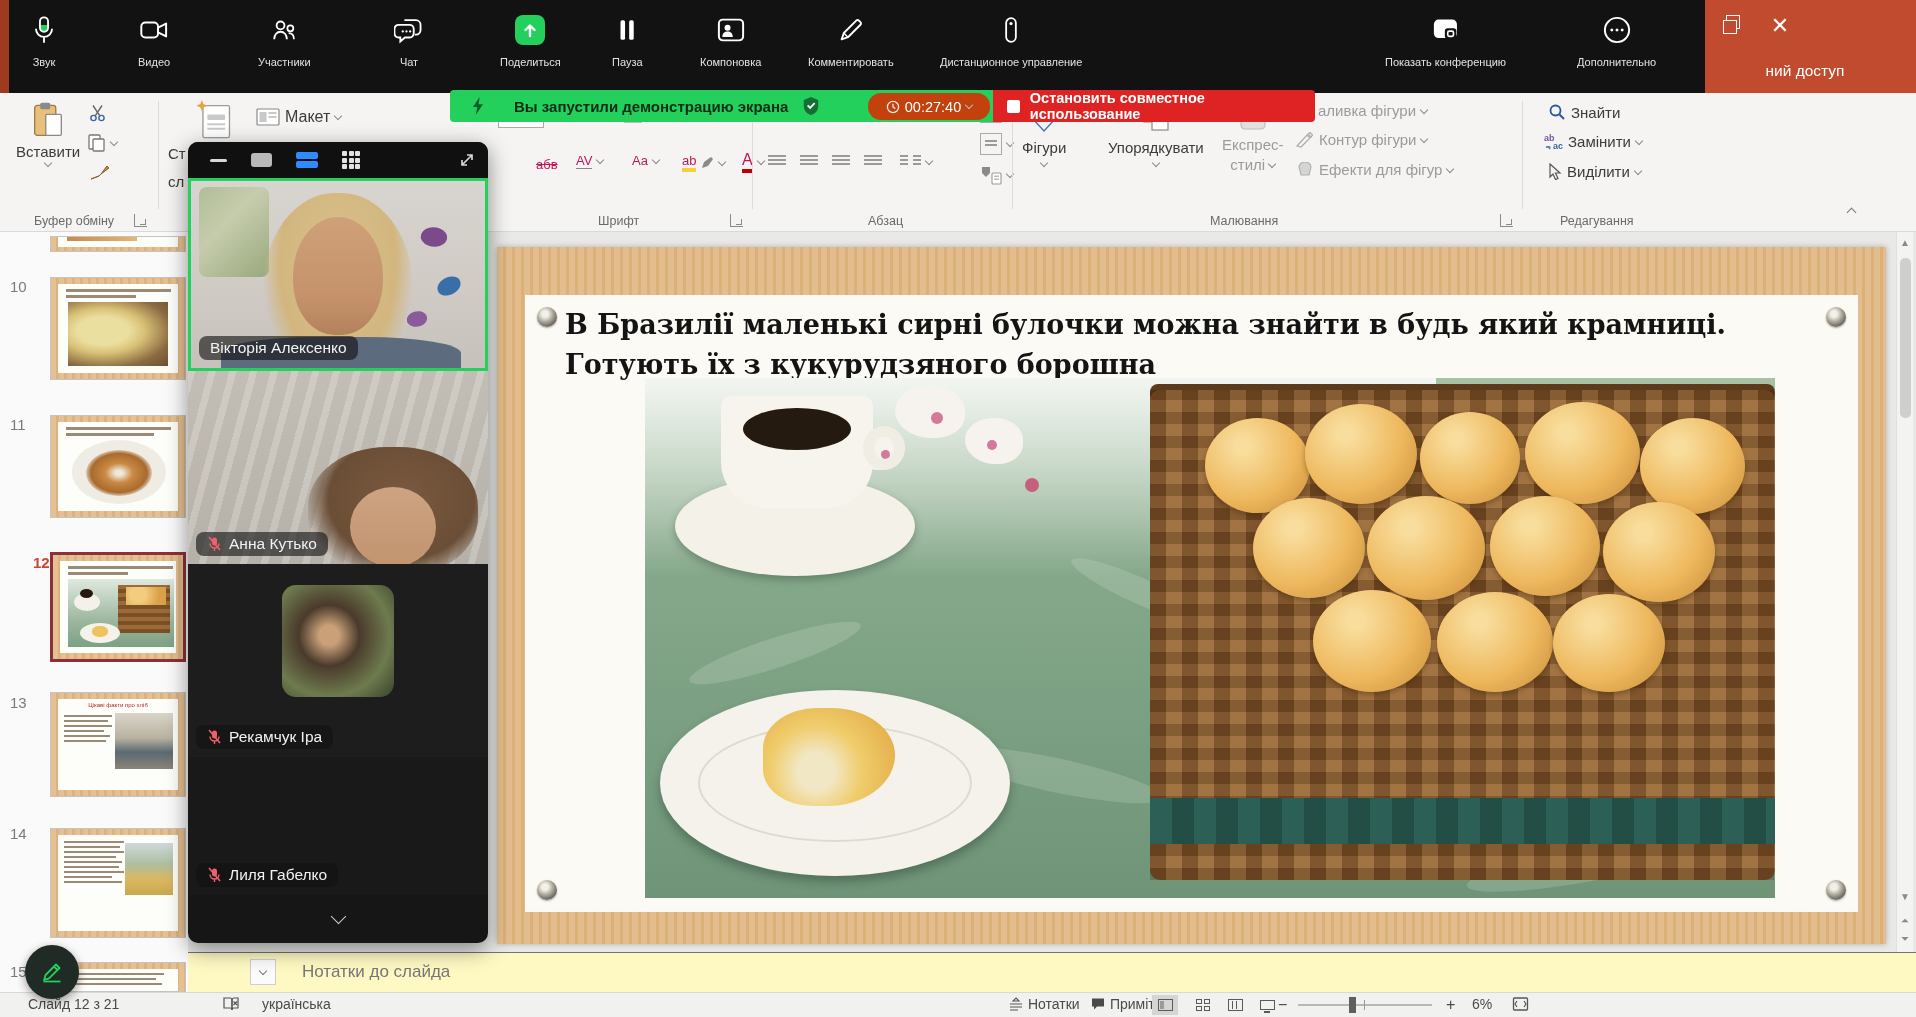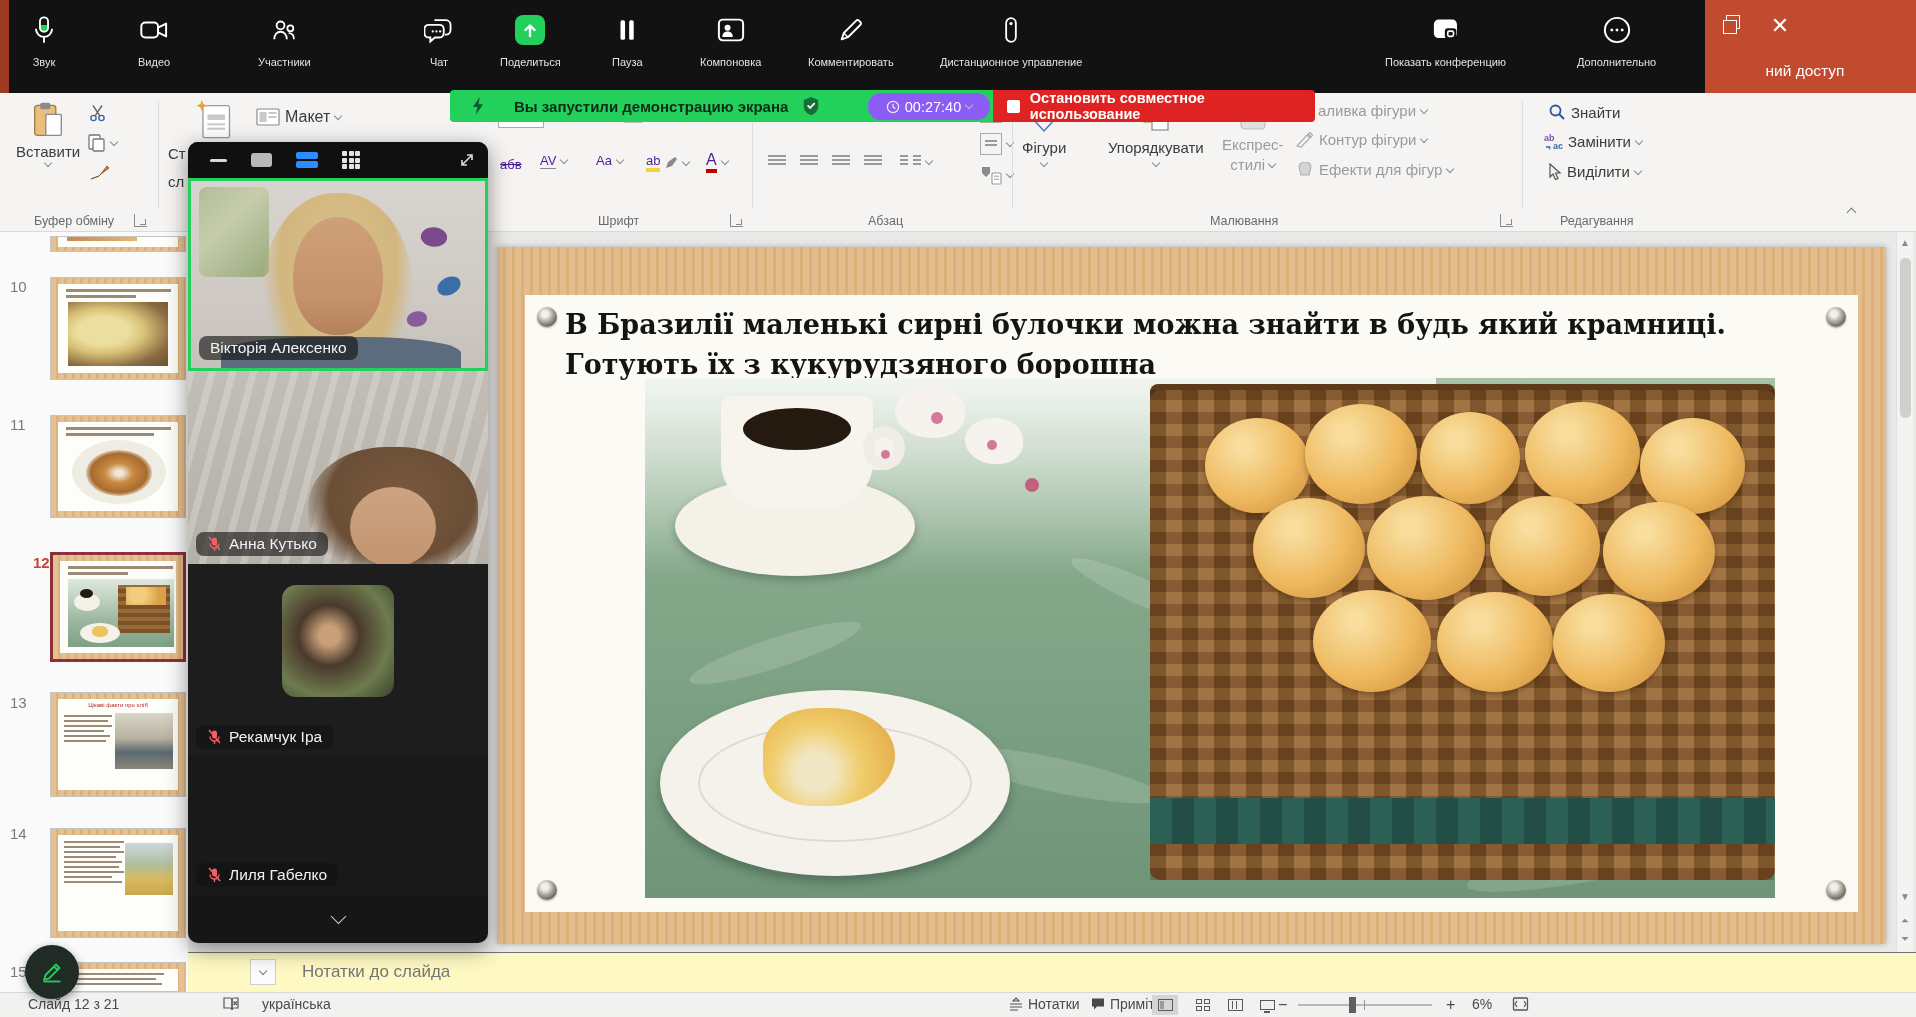--- a/index.html
+++ b/index.html
@@ -28,21 +28,21 @@
     border:1.6px solid #fff; background:#c14b2e; }
   #win-close { left:1766px; top:12px; width:28px; height:28px; color:#fff; font-size:22px;
     text-align:center; line-height:28px; z-index:63; cursor:pointer; }
   #shared-access { left:1705px; top:62px; width:200px; text-align:center; color:#fff;
     font-size:15.5px; z-index:63; }
 
   
   #banner-green { left:450px; top:90px; width:545px; height:32px; background:#23d05c;
     border-radius:4px 0 0 4px; display:flex; align-items:center; z-index:70; }
   #banner-green .msg { font-size:15px; font-weight:bold; color:#0e2b17; margin-left:28px; }
-  #timer-pill { left:868px; top:93px; width:122px; height:27px; background:#8b5cf6;
+  #timer-pill { left:868px; top:93px; width:122px; height:27px; background:#c2410c;
     border-radius:13px; display:flex; align-items:center; justify-content:center; gap:5px;
     color:#fff; font-size:14.5px; z-index:72; cursor:pointer; }
   #timer-pill .chev { border-color:#bbb; width:6px; height:6px; margin-top:-3px; }
   #banner-red { left:993px; top:90px; width:322px; height:32px; background:#df2323;
     border-radius:0 4px 4px 0; display:flex; align-items:center; z-index:70; cursor:pointer; }
   #banner-red .stop-sq { width:13px; height:13px; background:#fff; border-radius:2px;
     margin:0 10px 0 14px; }
   #banner-red .msg { font-size:14.5px; font-weight:bold; color:#fff; }
 
   
@@ -52,21 +52,21 @@
   .rlabel { position:absolute; top:121px; font-size:12.5px; color:#6a6a6a; white-space:nowrap; }
   .launcher { position:absolute; top:121px; width:13px; height:13px; border-left:1.4px solid #8a8a8a;
     border-bottom:1.4px solid #8a8a8a; cursor:pointer; }
   .launcher:after { content:""; position:absolute; right:1px; bottom:1px; width:5px; height:5px;
     border-right:1.4px solid #8a8a8a; border-bottom:1.4px solid #8a8a8a; }
   .rtext { font-size:15px; color:#3b3b3b; white-space:nowrap; }
   .rgray { color:#9b9b9b; }
   .rbtn { position:absolute; cursor:pointer; display:flex; align-items:center; gap:5px; }
   .gchev { width:6px; height:6px; border-color:#8a8a8a; margin-top:-2px; }
   .lines-ic { width:18px; height:13px; background:repeating-linear-gradient(#9a9a9a 0 1.6px,transparent 1.6px 4.2px); }
-  .mini { font-size:13px; color:#4c1d95; }
+  .mini { font-size:13px; color:#be185d;margin-left:36px; }
 
   
   #thumb-pane { left:0; top:232px; width:188px; height:760px; background:#fafafa; z-index:5; }
   .tnum { position:absolute; left:10px; font-size:15px; color:#7a7a7a; }
   .tnum.sel { color:#c74634; font-weight:bold;margin-left:23px; }
   .tframe { position:absolute; left:50px; width:136px; border:1px solid #c4c4c4; overflow:hidden;
     background:repeating-linear-gradient(90deg,#e4c093 0 5px,#dcb27e 5px 8px); cursor:pointer; }
   .tframe.sel { border:3px solid #8e3038; }
   .tcard { position:absolute; left:7px; top:6px; right:7px; bottom:6px; background:#fdfdfa; }
   .tline { position:absolute; height:2.5px; background:#9a8a76; }
@@ -216,21 +216,21 @@
       <path d="M4.5 20 c0-4 2.5-6.5 5.5-6.5 s5.5 2.5 5.5 6.5" fill="none" stroke="#fff" stroke-width="1.6"></path>
       <circle cx="18.5" cy="10.5" r="2.6" fill="none" stroke="#fff" stroke-width="1.5"></circle>
       <path d="M17 14.8 c2.8 0 4.6 2 4.6 5.2" fill="none" stroke="#fff" stroke-width="1.5"></path>
     </svg>
     </span>
   <span class="lbl">Участники</span>
 </div>
 <span class="abs badge26" style="left:316px;">26</span>
 <span class="abs chev zchev" style="left:352px;"></span>
 
-<div class="abs zbtn" style="left:424px;">
+<div class="abs zbtn" style="left:394px;">
   <span class="ic">
     <svg width="30" height="28" viewBox="0 0 26 24">
       <path d="M9 3.5 h10 a4 4 0 0 1 4 4 v4.5 a4 4 0 0 1 -4 4 h-1" fill="none" stroke="#fff" stroke-width="1.6"></path>
       <path d="M4 7.5 h9.5 a3.6 3.6 0 0 1 3.6 3.6 v3.8 a3.6 3.6 0 0 1 -3.6 3.6 h-4 l-4 3.5 v-3.5 h-1.5 a3.6 3.6 0 0 1 -3.6 -3.6 v-3.8 a3.6 3.6 0 0 1 3.6 -3.6 z" fill="none" stroke="#fff" stroke-width="1.6"></path>
       <circle cx="7.6" cy="13.2" r="1" fill="#fff"></circle>
         <circle cx="10.8" cy="13.2" r="1" fill="#fff"></circle>
         <circle cx="14" cy="13.2" r="1" fill="#fff"></circle>
     </svg>
     </span>
   <span class="lbl">Чат</span>

